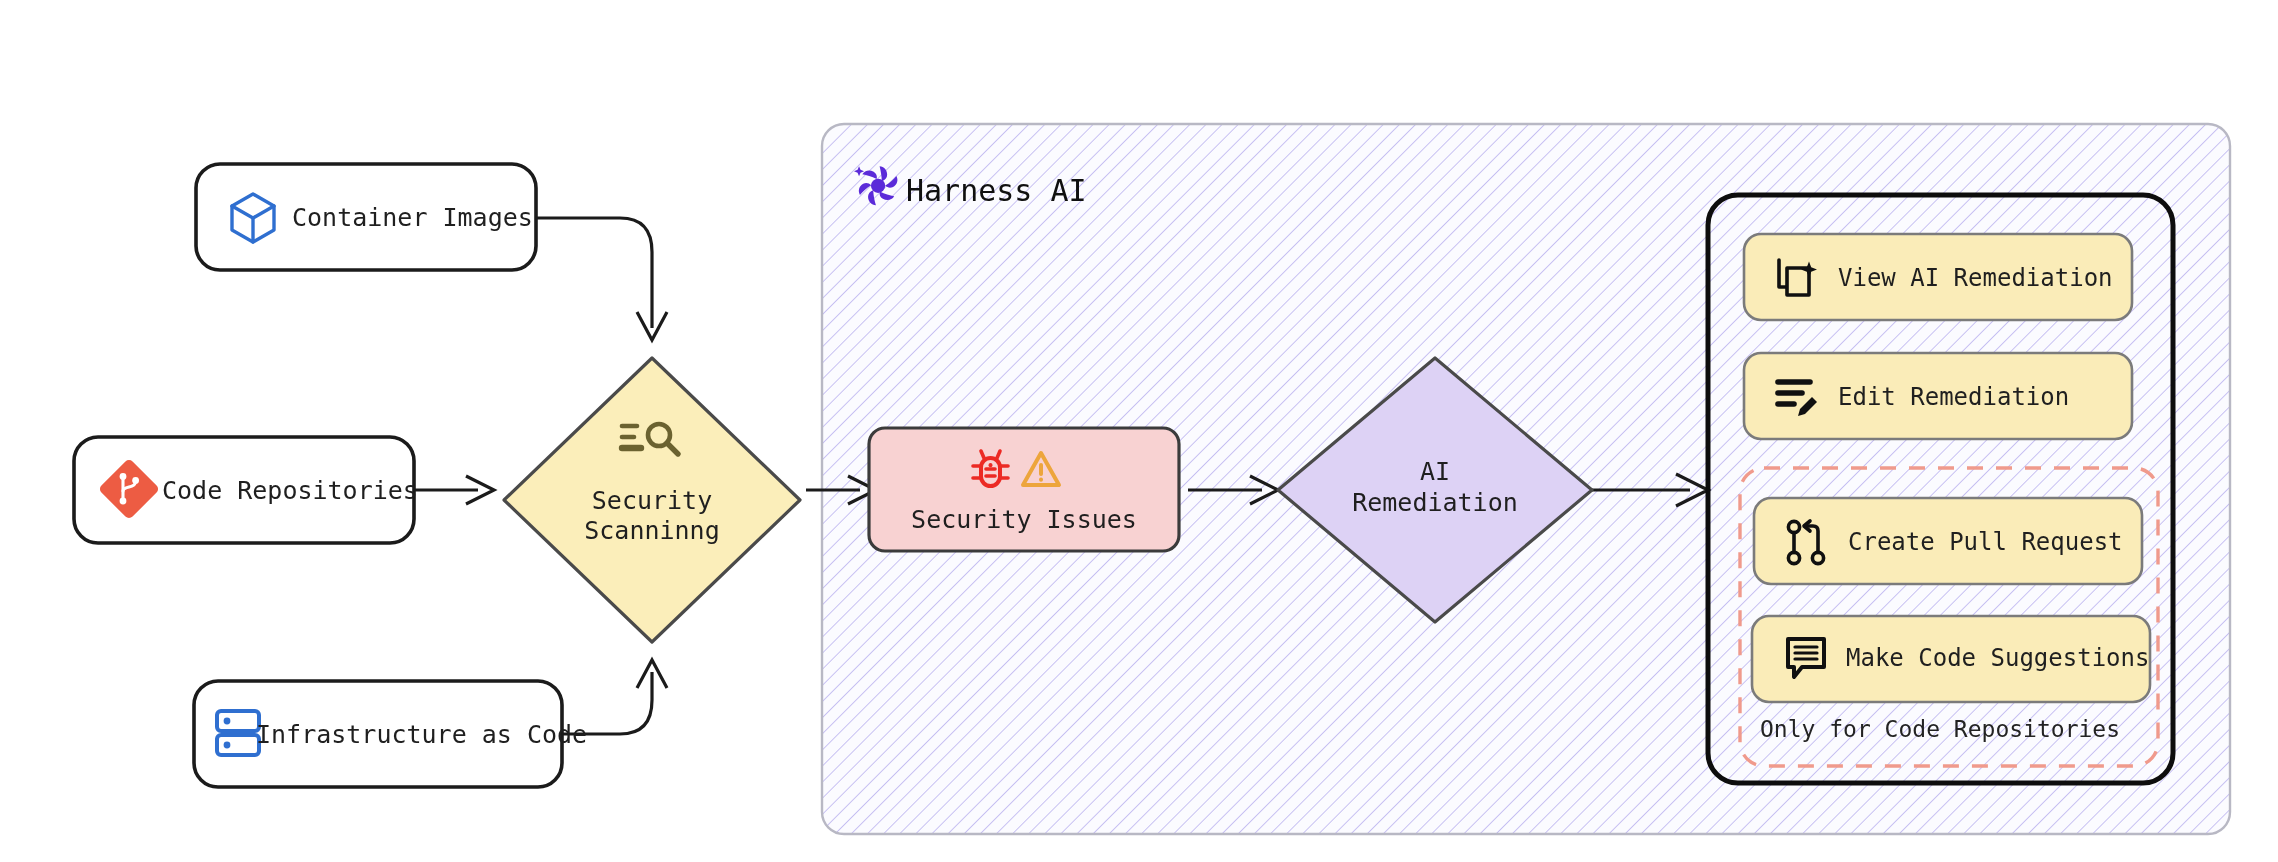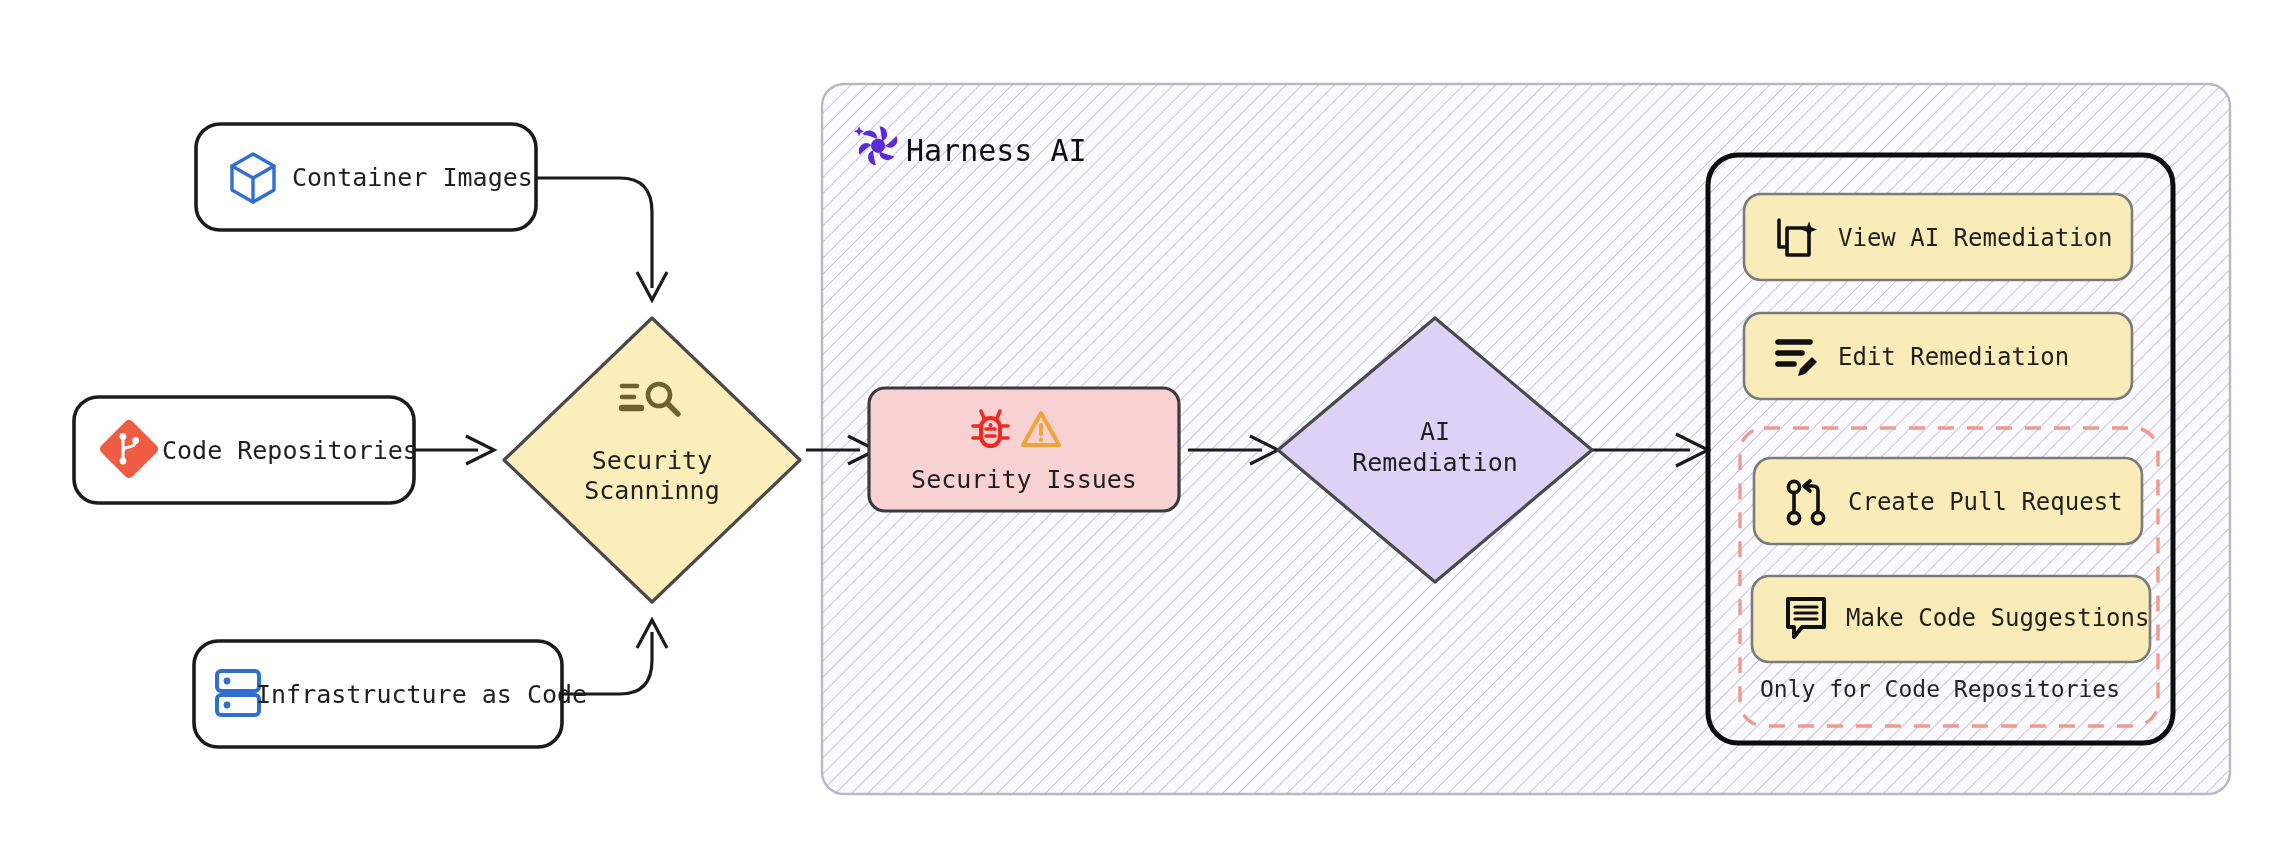--- a/index.html
+++ b/index.html
@@ -10,20 +10,21 @@
   body {
     width: 2278px;
     height: 862px;
     font-family: "DejaVu Sans Mono", "Liberation Mono", monospace;
     overflow: hidden;
   }
   #diagram-root {
     position: relative;
     width: 2278px;
     height: 818px;
+    margin-top: 40px;
   }
   svg.canvas {
     position: absolute;
     top: 0;
     left: 0;
     width: 2278px;
     height: 862px;
   }
   .node-label {
     font-family: "DejaVu Sans Mono", "Liberation Mono", monospace;

